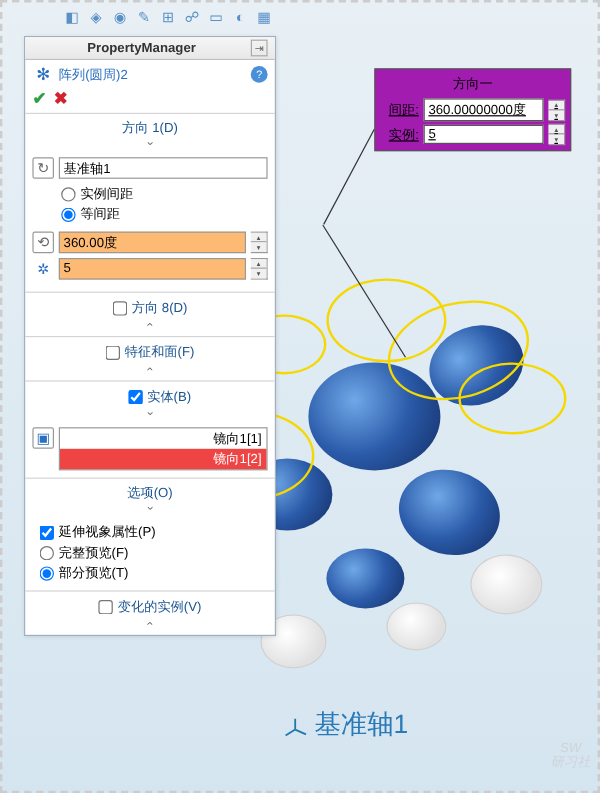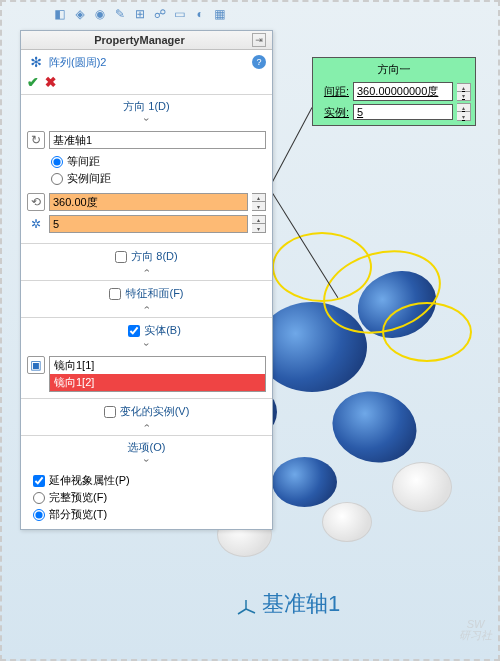--- a/index.html
+++ b/index.html
@@ -1,21 +1,21 @@
 <!DOCTYPE html>
 <html><head>
 <meta charset="utf-8">
 <style>
   * { box-sizing: border-box; margin: 0; padding: 0; font-family: "Microsoft YaHei", Arial, sans-serif; font-size: 11px; }
   body { width: 500px; height: 661px; background: linear-gradient(180deg, #e8f0f5 0%, #d5e5f0 100%); position: relative; overflow: hidden; border: 2px dashed #ccc; }
   
   .toolbar-top { position: absolute; top: 4px; left: 50px; display: flex; gap: 4px; align-items: center; }
   .toolbar-top span { width: 16px; height: 16px; display: flex; align-items: center; justify-content: center; color: #5a8fc7; font-size: 12px; }
   
-  .panel { position: absolute; top: 28px; left: 18px; width: 253px; background: #fff; border: 1px solid #a0b0c0; box-shadow: 1px 1px 4px rgba(0,0,0,0.15); }
+  .panel { position: absolute; top: 28px; left: 18px; width: 210px; background: #fff; border: 1px solid #a0b0c0; box-shadow: 1px 1px 4px rgba(0,0,0,0.15); }
   .panel-header { background: linear-gradient(#f5f5f5,#e8e8e8); border-bottom: 1px solid #c0c0c0; padding: 2px 6px; display: flex; align-items: center; justify-content: space-between; }
   .panel-header-title { font-weight: bold; color: #333; }
   .pin-icon { width: 14px; height: 14px; color: #666; border: 1px solid #aaa; display:flex; align-items:center; justify-content:center; font-size:9px;}
   
   .feature-row { padding: 3px 6px 1px 6px; display: flex; align-items: center; gap: 4px; }
   .feature-icon { width: 18px; height: 18px; color: #2a6fc0; font-size: 14px; display:flex; align-items:center; justify-content:center;}
   .feature-name { color: #2a6fc0; font-weight: 500; }
   .help-icon { margin-left: auto; width: 14px; height: 14px; border-radius: 50%; background: #4a90d9; color: #fff; font-size: 9px; display:flex; align-items:center; justify-content:center;}
   
   .confirm-row { padding: 2px 6px 4px 6px; display: flex; gap: 6px; }
@@ -36,31 +36,31 @@
   .field.select { background: #fff; }
   .spinner { width: 14px; display: flex; flex-direction: column; border: 1px solid #999; border-left:none;}
   .spinner div { height: 8px; font-size: 6px; display:flex; align-items:center; justify-content:center; color:#555; background:#f0f0f0;}
   .spinner div:first-child { border-bottom: 1px solid #999; }
   
   .radio-row, .check-row { display: flex; align-items: center; gap: 4px; padding: 1px 0 1px 24px; }
   .check-row.top { padding-left: 6px; }
   input[type=radio], input[type=checkbox] { width: 12px; height: 12px; }
   
   .list-box { border: 1px solid #999; background: #fff; margin-left: 22px; min-height: 34px; }
-  .list-item { padding: 1px 4px; }
+  .list-item { padding: 1px 4px; text-align: right; }
   .list-item.selected { background: #ef4444; color: #fff; }
   
   .viewport { position: absolute; inset: 0; z-index: -1; }
   .model-blob { position: absolute; border-radius: 50%; }
   .blue-blob { background: radial-gradient(circle at 35% 35%, #6fa8e8 0%, #2a5aa8 50%, #1a3a78 85%); }
   .white-blob { background: radial-gradient(circle at 40% 35%, #fff 0%, #e0e0e0 70%); border: 1px solid #d0d0d0;}
   
   .yellow-wire { position: absolute; border: 2px solid #f5d800; border-radius: 50%; background: transparent; }
   
-  .floating-box { position: absolute; top: 55px; left: 310px; background: #86efac; border: 1px solid #555; padding: 4px; }
+  .floating-box { position: absolute; top: 55px; left: 310px; background: #a21caf; border: 1px solid #555; padding: 4px; }
   .floating-title { text-align: center; padding-bottom: 3px; }
   .floating-row { display: flex; align-items: center; gap: 4px; margin-top: 2px; text-decoration: underline;}
   .floating-row label { width: 32px; text-align: right; }
   .floating-row .val { border: 1px solid #555; padding: 1px 3px; width: 100px; background:#fff;}
   .callout-line { position: absolute; background: #333; height: 1px; transform-origin: left center;}
   
   .axis-label { position: absolute; bottom: 40px; left: 260px; color: #2a7ab8; font-size: 22px; }
   .triad { position: absolute; bottom: 38px; left: 234px; }
   .triad svg { width: 20px; height: 20px; }
   .watermark { position: absolute; bottom: 18px; right: 6px; color: rgba(200,200,200,0.6); font-size: 10px; text-align:center; line-height:1;font-style:italic;}
@@ -123,26 +123,26 @@
     <div class="section-header">
       <span class="title">方向 1(D)</span>
       <span class="chevron">›</span>
     </div>
     <div class="section-body">
       <div class="input-row">
         <span class="row-icon boxed">↻</span>
         <div class="field select">基准轴1</div>
       </div>
       <div class="radio-row">
+        <input type="radio" style="">
+        <label>实例间距</label>
+      </div>
+      <div class="radio-row">
         <input type="radio" checked="" style="">
         <label>等间距</label>
-      </div>
-      <div class="radio-row">
-        <input type="radio" style="">
-        <label>实例间距</label>
       </div>
       <div class="input-row" style="margin-top:6px">
         <span class="row-icon boxed">⟲</span>
         <div class="field">360.00度</div>
         <div class="spinner">
             <div>▴</div>
             <div>▾</div>
           </div>
       </div>
       <div class="input-row">
@@ -189,46 +189,46 @@
       <div class="list-box" style="flex:1;margin-left:0">
         <div class="list-item">镜向1[1]</div>
         <div class="list-item selected">镜向1[2]</div>
       </div>
     </div>
   </div>
 
 
   <div class="section">
     <div class="section-header">
-      <div class="check-row top" style="padding-left:0">
-        <input type="checkbox" style="">
-        <span class="title">变化的实例(V)</span>
-      </div>
-      <span class="chevron collapsed">›</span>
-    </div>
-  </div>
-
-  <div class="section">
-    <div class="section-header">
       <span class="title">选项(O)</span>
       <span class="chevron">›</span>
     </div>
     <div class="section-body">
       <div class="check-row" style="padding-left:6px">
         <input type="checkbox" checked="" style="">
         <label>延伸视象属性(P)</label>
       </div>
       <div class="radio-row" style="padding-left:6px">
         <input type="radio" style="">
         <label>完整预览(F)</label>
       </div>
       <div class="radio-row" style="padding-left:6px">
         <input type="radio" checked="" style="">
         <label>部分预览(T)</label>
       </div>
+    </div>
+  </div>
+
+  <div class="section">
+    <div class="section-header">
+      <div class="check-row top" style="padding-left:0">
+        <input type="checkbox" style="">
+        <span class="title">变化的实例(V)</span>
+      </div>
+      <span class="chevron collapsed">›</span>
     </div>
   </div>
 </div>
 
 <div class="floating-box">
   <div class="floating-title">方向一</div>
   <div class="floating-row">
     <label>间距:</label>
     <div class="val">360.00000000度</div>
     <div class="spinner">

